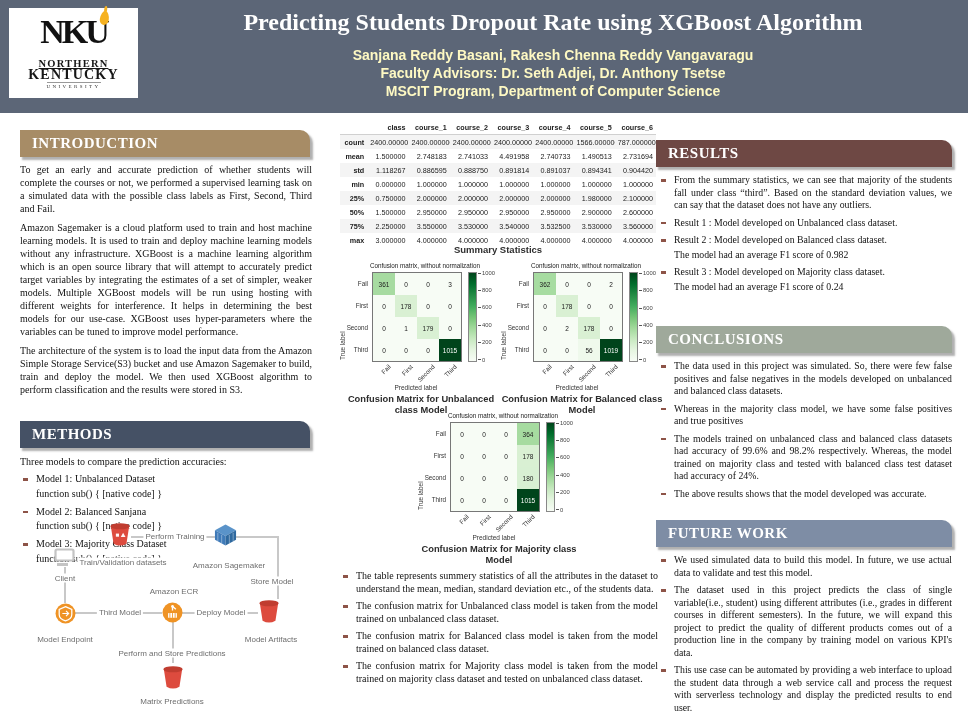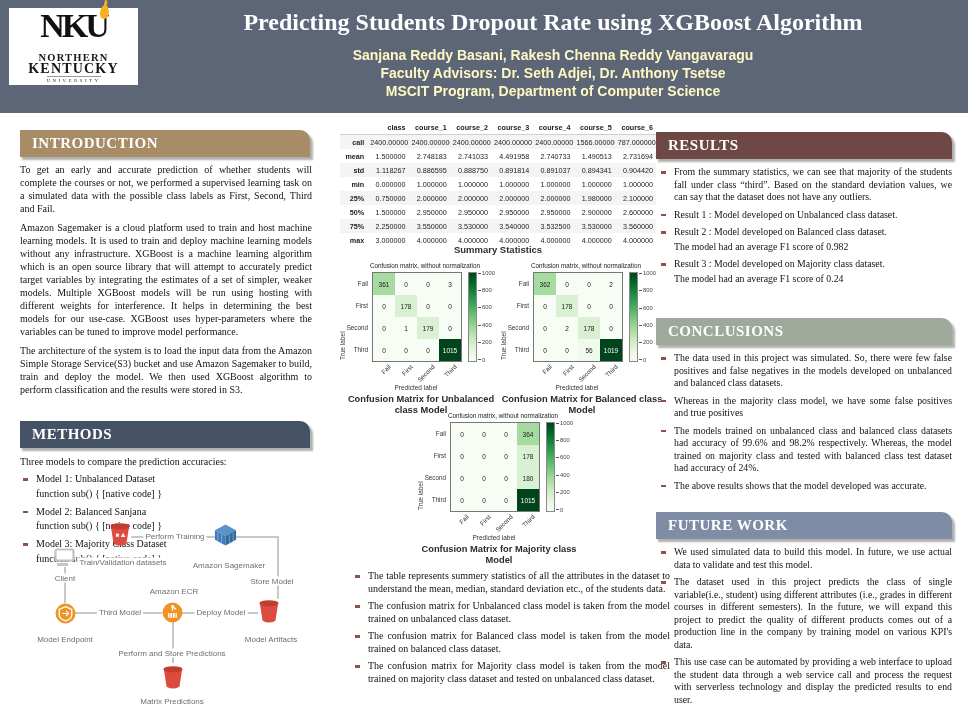--- a/index.html
+++ b/index.html
@@ -2,50 +2,50 @@
 <html style="--header-bg: #5c6677; --intro-bar: #a78c66; --methods-bar: #455165; --results-bar: #6e4844; --conclusions-bar: #9fa99b; --future-bar: #7e8da5; --bullet: #8d5347; --flame: #f6b221; --bucket-red: #dd4b3e; --aws-orange: #ef9325; --sagemaker-blue: #3f7ab8; --line-gray: #c8c8c8; --label-gray: #6e6e6e; --heatmap-dark: #00441b; --heatmap-light: #f7fcf5;"><head>
 <meta charset="utf-8">
 <style>
   html,body{margin:0;padding:0;}
   body{width:968px;height:712px;position:relative;background:#fff;overflow:hidden;
        font-family:"Liberation Serif",serif;-webkit-font-smoothing:antialiased;}
   .poster{position:absolute;inset:0;}
 
   
   .hdr{position:absolute;left:0;top:0;width:968px;height:113px;background:var(--header-bg,#5c6677);}
-  .logo{position:absolute;left:9px;top:8px;width:129px;height:77px;background:#fff;
+  .logo{position:absolute;left:9px;top:8px;width:129px;height:90px;background:#fff;
         display:flex;flex-direction:column;align-items:center;justify-content:center;}
   .logo-nku{font-family:"Liberation Serif",serif;font-weight:bold;font-size:34px;line-height:30px;
             letter-spacing:-3px;color:#111;position:relative;}
   .flame{position:absolute;right:-2px;top:-6px;width:9px;height:14px;background:var(--flame,#f6b221);
          border-radius:50% 50% 50% 50%/ 62% 62% 38% 38%;transform:rotate(8deg);}
   .flame:after{content:"";position:absolute;left:3px;top:-5px;width:3px;height:7px;background:var(--flame,#f6b221);
          border-radius:50%;}
-  .logo-l2{font-size:10.5px;letter-spacing:1.2px;font-weight:bold;color:#161616;margin-top:11px;line-height:11px;}
+  .logo-l2{font-size:10.5px;letter-spacing:1.2px;font-weight:bold;color:#161616;margin-top:11px;line-height:11px;text-decoration:underline;}
   .logo-l3{font-size:14px;letter-spacing:1.2px;font-weight:bold;color:#161616;line-height:11px;}
   .logo-l4{font-size:5px;letter-spacing:2.4px;color:#333;margin-top:2px;border-top:0.5px solid #999;padding-top:1px;}
   .title{position:absolute;left:150px;right:12px;top:9px;text-align:center;color:#fff;
          font-size:24px;font-weight:bold;font-family:"Liberation Serif",serif;}
   .authors{position:absolute;left:150px;right:12px;top:46px;text-align:center;color:#fef9c3;
            font-family:"Liberation Sans",sans-serif;font-weight:bold;font-size:14px;line-height:18px;}
 
   
   .bar{position:absolute;height:27px;line-height:27px;color:#fff;font-weight:bold;font-size:15px;
        letter-spacing:0.5px;padding-left:12px;font-family:"Liberation Serif",serif;
        border-top-right-radius:10px;box-shadow:2.5px 3px 2px rgba(80,80,80,0.45);}
   .bar.intro{background:var(--intro-bar,#a78c66);}
   .bar.methods{background:var(--methods-bar,#455165);}
   .bar.results{background:var(--results-bar,#6e4844);}
   .bar.concl{background:var(--conclusions-bar,#9fa99b);}
   .bar.future{background:var(--future-bar,#7e8da5);}
 
   
   .col-left{position:absolute;left:12px;top:0;width:318px;height:712px;}
   .col-mid{position:absolute;left:340px;top:0;width:318px;height:712px;}
-  .col-right{position:absolute;left:652px;top:0;width:306px;height:592px;}
+  .col-right{position:absolute;left:652px;top:8px;width:306px;height:592px;}
 
   .para{font-size:10px;line-height:1.3;text-align:justify;color:#121212;margin-bottom:6px;font-family:Liberation Serif, serif;}
   .bullet-item{position:relative;padding-left:16px;margin-bottom:5px;text-align:justify;
                font-size:10px;line-height:1.28;color:#121212;}
   .bullet-marker{position:absolute;left:3px;top:5px;width:5px;height:2.5px;background:var(--bullet,#8d5347);}
   .bullet-sub{margin-top:2px;}
   .col-right .bullet-item{font-size:9.8px;line-height:1.28;}
   .mid-bullets .bullet-item{font-size:10px;line-height:1.25;}
 
   
@@ -225,21 +225,21 @@
             <th>course_1</th>
             <th>course_2</th>
             <th>course_3</th>
             <th>course_4</th>
             <th>course_5</th>
             <th>course_6</th>
           </tr>
         </thead>
         <tbody>
           <tr>
-            <th>call</th>
+            <th>count</th>
             <td>2400.000000</td>
             <td>2400.000000</td>
             <td>2400.000000</td>
             <td>2400.000000</td>
             <td>2400.000000</td>
             <td>1566.000000</td>
             <td>787.000000</td>
           </tr>
           <tr>
             <th>mean</th>
@@ -426,21 +426,21 @@
         <div class="cm-xlabel">Predicted label</div>
         <div class="cm-cbar" style="background: linear-gradient(to top, rgb(247, 252, 245) 0%, rgb(229, 245, 224) 12.5%, rgb(199, 233, 192) 25%, rgb(161, 217, 155) 37.5%, rgb(116, 196, 118) 50%, rgb(65, 171, 93) 62.5%, rgb(35, 139, 69) 75%, rgb(0, 109, 44) 87.5%, rgb(0, 68, 27) 100%);"></div>
         <div class="cm-cbtick" style="top: 95.5px;">0</div>
         <div class="cm-cbtick" style="top: 78.1601px;">200</div>
         <div class="cm-cbtick" style="top: 60.8202px;">400</div>
         <div class="cm-cbtick" style="top: 43.4803px;">600</div>
         <div class="cm-cbtick" style="top: 26.1404px;">800</div>
         <div class="cm-cbtick" style="top: 8.80049px;">1000</div>
       </div>
 
-    <div class="mid-bullets" style="position:absolute;left:12px;top:570px;width:318px;">
+    <div class="mid-bullets" style="position:absolute;left:0;top:570px;width:318px;">
         <div class="bullet-item"><span class="bullet-marker"></span><span class="bullet-text">The table represents summery statistics of  all the attributes in the dataset to understand the mean, median, standard deviation etc., of the students data.</span></div>
         <div class="bullet-item"><span class="bullet-marker"></span><span class="bullet-text">The confusion matrix for Unbalanced class model is taken from the model trained on unbalanced class dataset.</span></div>
         <div class="bullet-item"><span class="bullet-marker"></span><span class="bullet-text">The confusion matrix for Balanced class model is taken from the model trained on balanced class dataset.</span></div>
         <div class="bullet-item"><span class="bullet-marker"></span><span class="bullet-text">The confusion matrix for Majority class model is taken from the model trained on majority class dataset and tested on unbalanced class dataset.</span></div>
       </div>
   </div>
 
   <div class="col-right">
     <div class="bar results" style="left:4px;top:132px;width:284px;">RESULTS</div>
     <div style="position:absolute;left:6px;top:166px;width:294px;">

